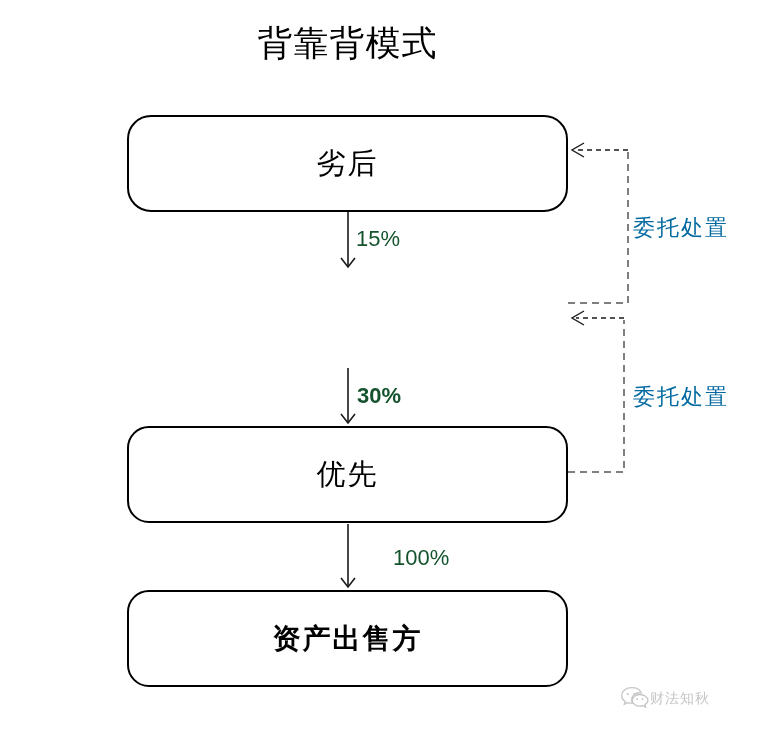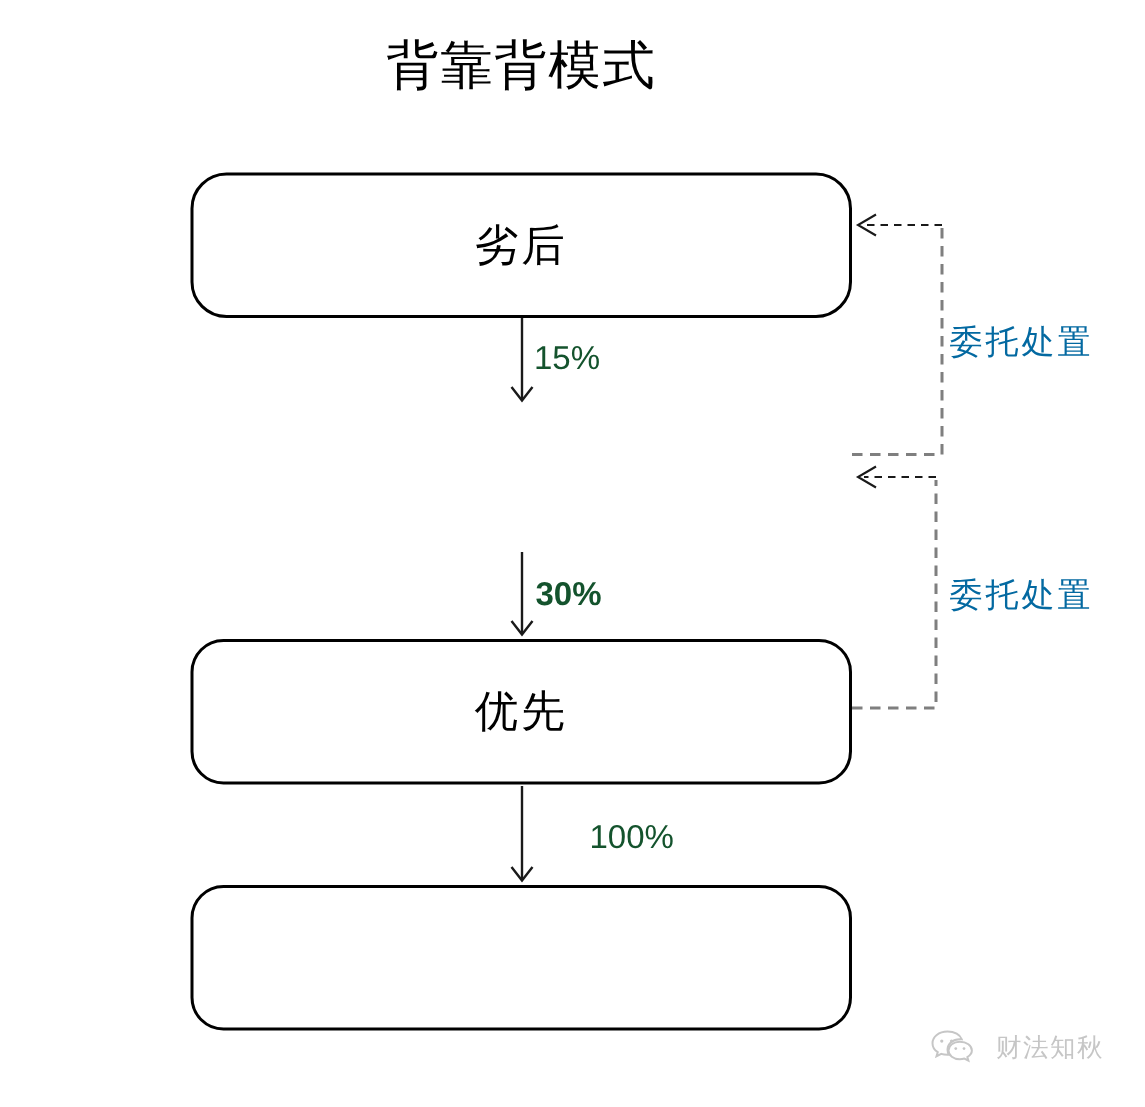--- a/index.html
+++ b/index.html
@@ -74,23 +74,23 @@
     letter-spacing: 2px;
   }
   .side-label-1 { top: 213px; }
   .side-label-2 { top: 382px; }
   .watermark {
     position: absolute;
     left: 620px;
     top: 686px;
     display: flex;
     align-items: center;
-    gap: 14px;
+    gap: 0;
     color: #c6c6c6;
-    font-size: 17px;
+    font-size: 14px;
     letter-spacing: 1px;
     font-family: "Liberation Serif", "DejaVu Serif", serif;
   }
 </style>
 </head>
 <body>
 
 <div class="canvas">
 
   <h1 class="title">背靠背模式</h1>
@@ -123,20 +123,21 @@
     </g>
   </svg>
 
   <div class="node node-1">
     <span>劣后</span>
   </div>
   <div class="node node-3">
     <span>优先</span>
   </div>
   <div class="node node-4">
+    <span>资产出售方</span>
   </div>
 
   <span class="flow-label flow-label-1">15%</span>
   <span class="flow-label flow-label-2">30%</span>
   <span class="flow-label flow-label-3">100%</span>
 
   <span class="side-label side-label-1">委托处置</span>
   <span class="side-label side-label-2">委托处置</span>
 
   <div class="watermark">

